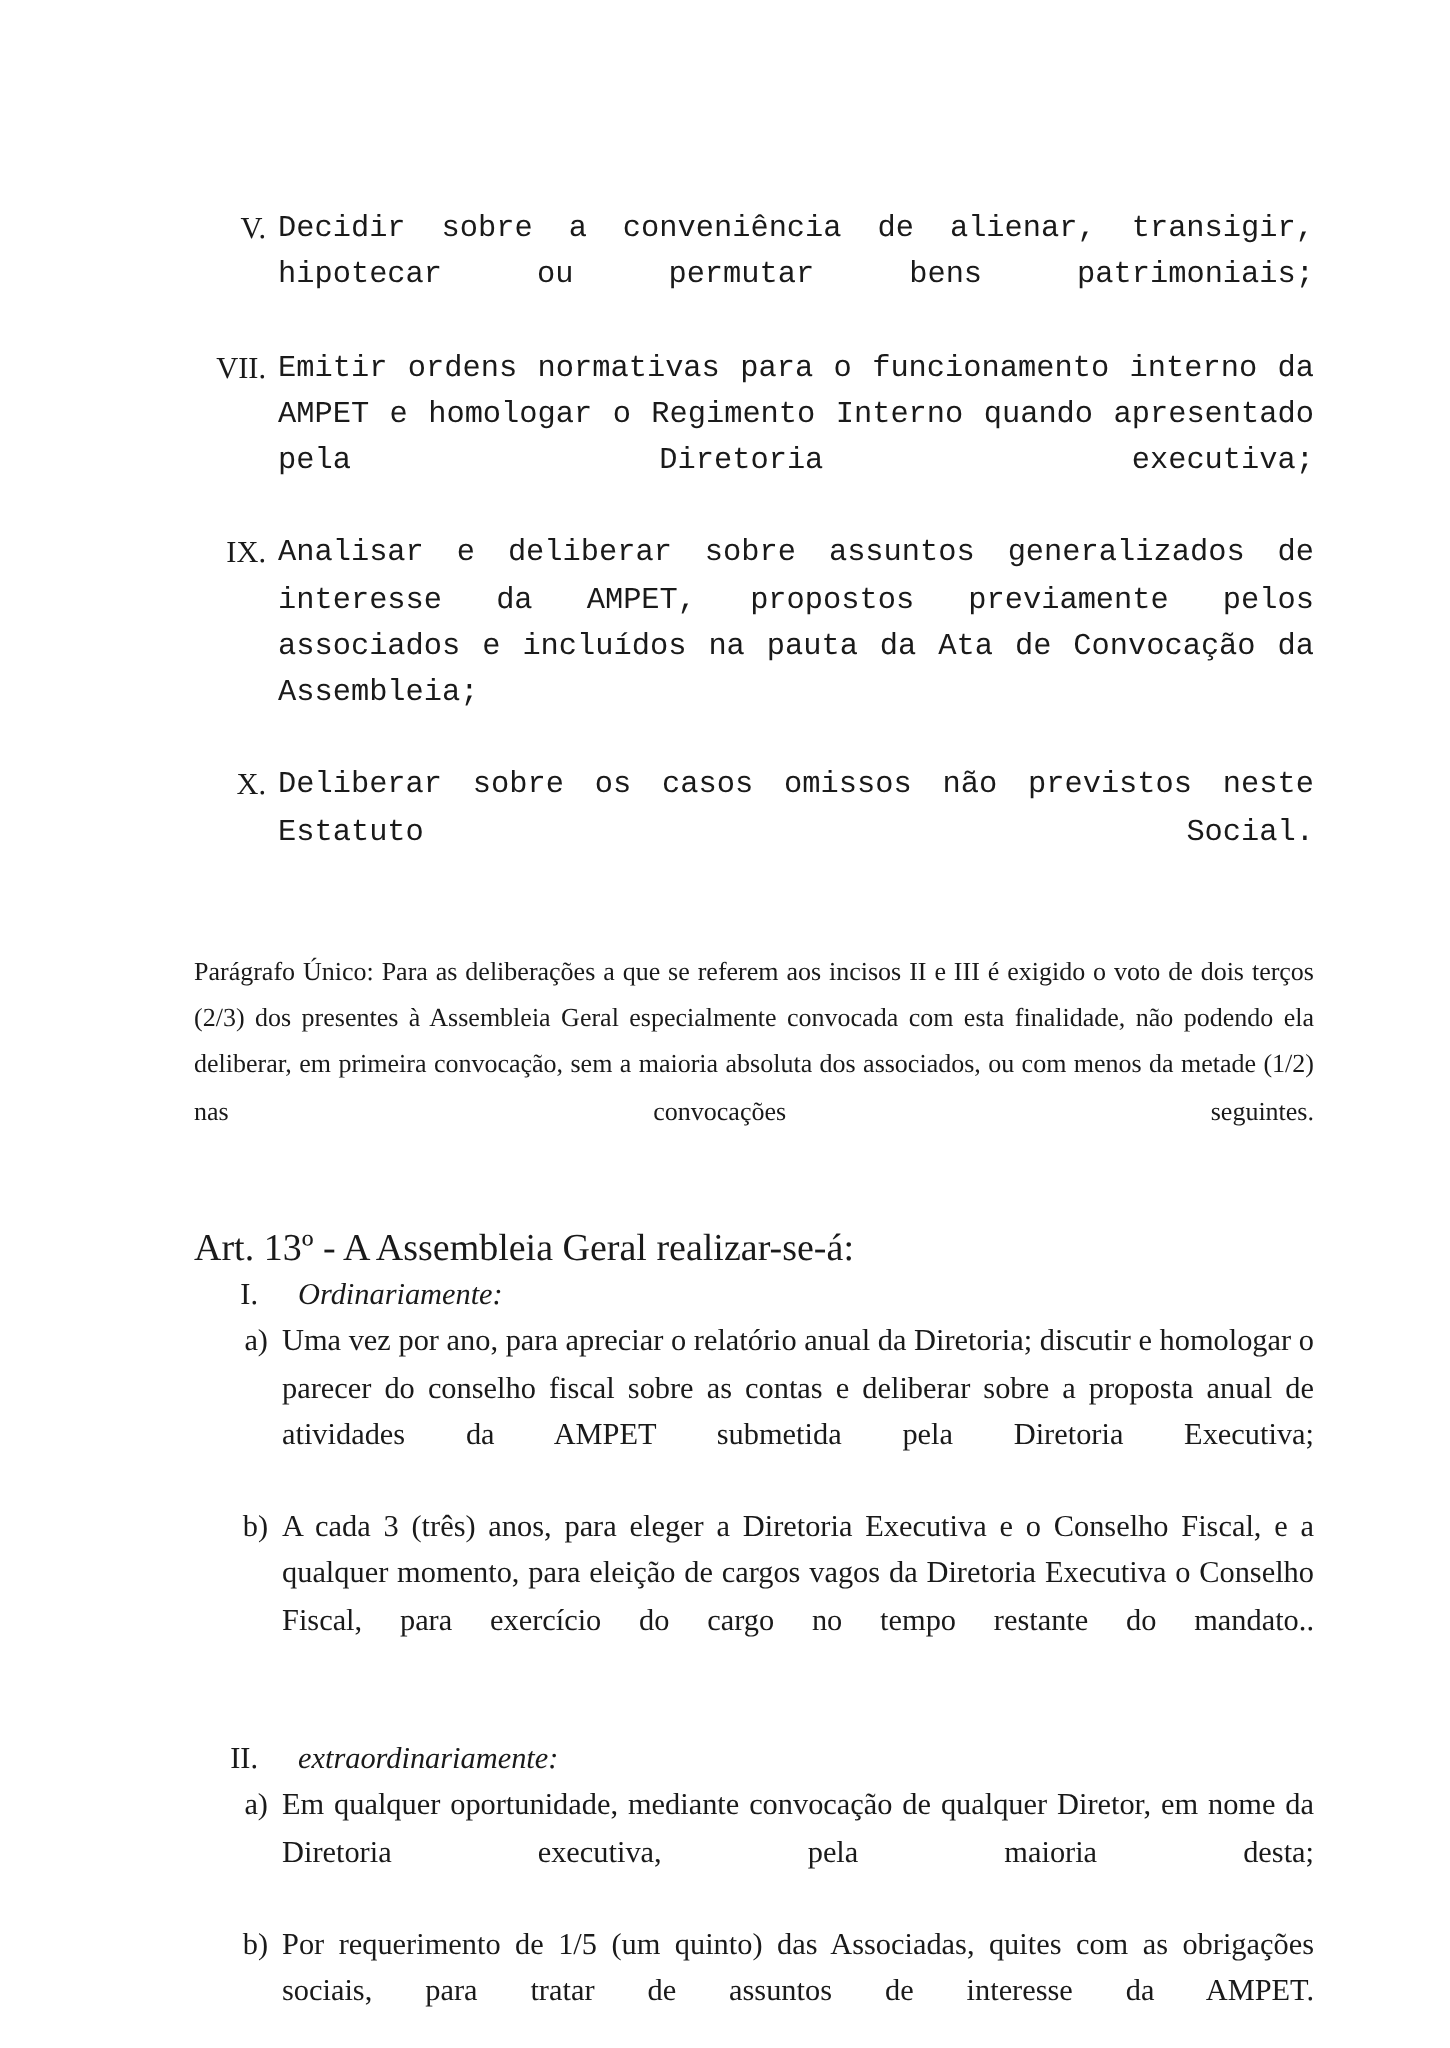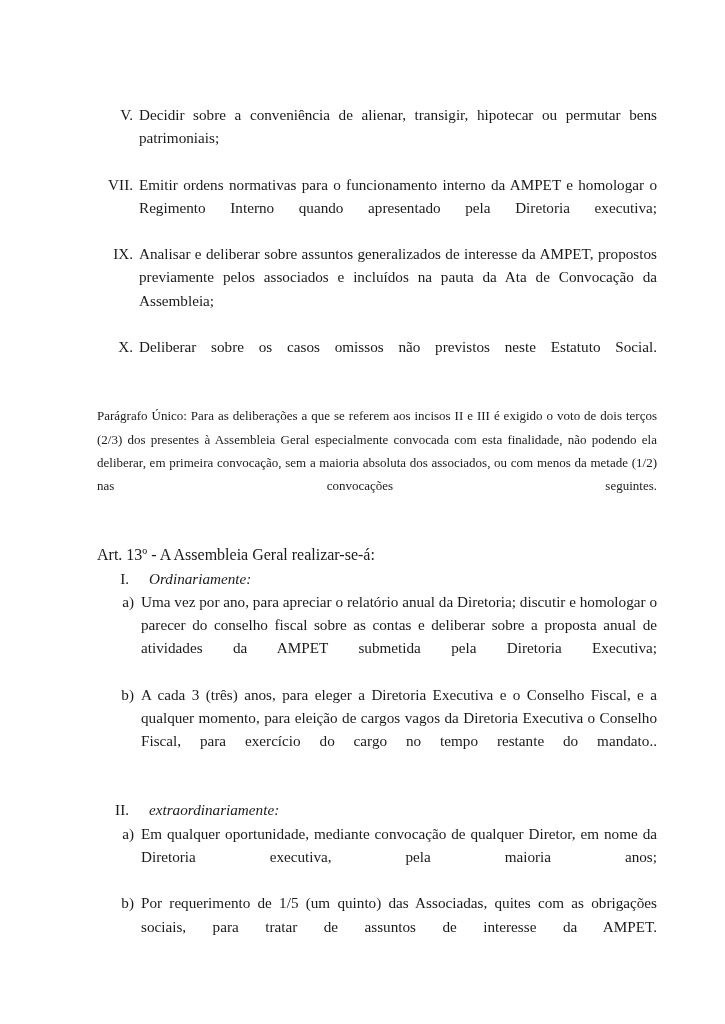--- a/index.html
+++ b/index.html
@@ -46,32 +46,33 @@
     width: 42px;
     text-align: right;
     padding-right: 6px;
     box-sizing: border-box;
     white-space: nowrap;
   }
   .rn-body {
     flex: 1 1 auto;
     text-align: justify;
     text-justify: inter-word;
+    font-family: Liberation Mono, monospace;
   }
   
   .rn-body::after,
   .para-just::after {
     content: "";
     display: inline-block;
     width: 100%;
   }
 
   
   .art-line {
-    font-size: 16px;
+    font-size: 19px;
     line-height: 23.2px;
     margin: 0;
   }
   .num-item {
     display: flex;
     align-items: flex-start;
     font-size: 15.2px;
     line-height: 23.2px;
   }
   .num-marker {
@@ -178,21 +179,21 @@
   <div class="gap"></div>
 
   <div class="num-item">
     <span class="num-marker">II.</span>
     <span class="num-label">extraordinariamente:</span>
   </div>
 
   <ul class="alpha-list">
     <li class="alpha-item">
       <span class="alpha-marker">a)</span>
-      <span class="alpha-body">Em qualquer oportunidade, mediante convocação de qualquer Diretor, em nome da Diretoria executiva, pela maioria anos;</span>
+      <span class="alpha-body">Em qualquer oportunidade, mediante convocação de qualquer Diretor, em nome da Diretoria executiva, pela maioria desta;</span>
     </li>
     <li class="alpha-item">
       <span class="alpha-marker">b)</span>
       <span class="alpha-body">Por requerimento de 1/5 (um quinto) das Associadas, quites com as obrigações sociais, para tratar de assuntos de interesse da AMPET.</span>
     </li>
   </ul>
 
 </div>
 
 </body></html>

